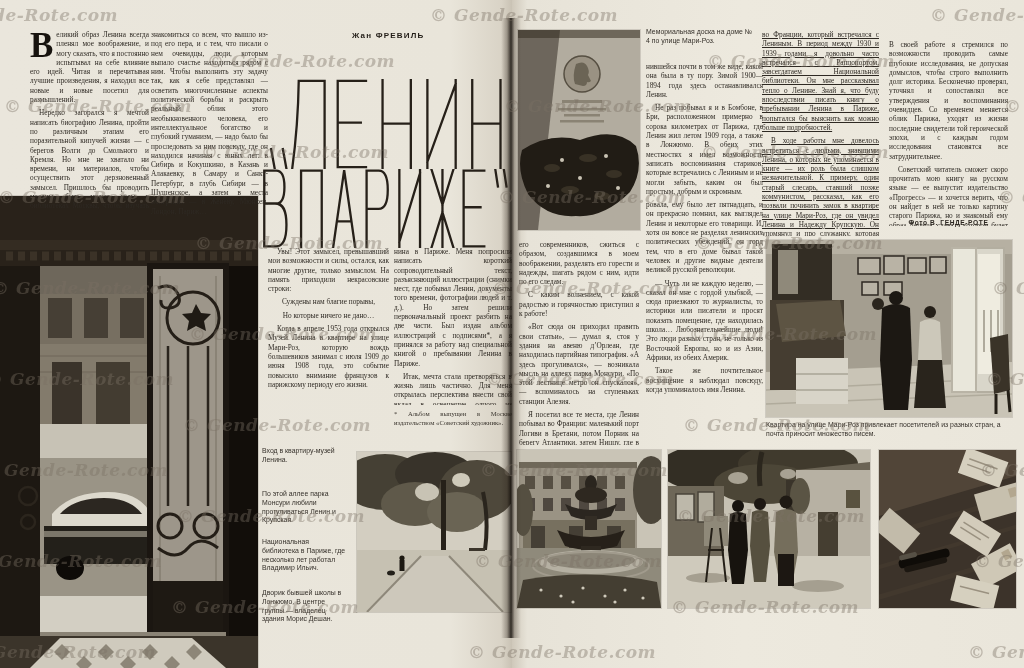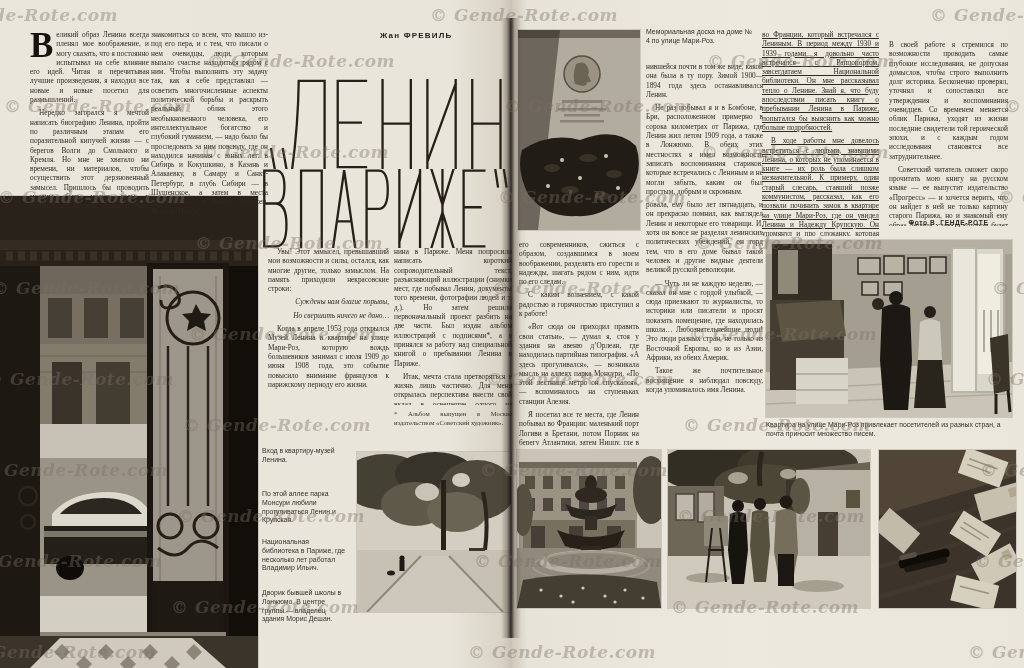--- a/index.html
+++ b/index.html
@@ -8,30 +8,30 @@
   .page{position:absolute;top:0;height:668px;}
   #page-left{left:0;width:512px;background:linear-gradient(90deg,#eae6dc 0%,#e9e5da 88%,#d9d3c6 98%,#c9c2b4 100%);}
   #page-right{left:512px;width:512px;background:linear-gradient(90deg,#cfc8ba 0%,#e7e3d8 3%,#ede9de 45%,#eae6db 100%);}
   #gutter{position:absolute;left:501px;top:18px;width:20px;height:620px;z-index:30;
     background:linear-gradient(90deg,rgba(60,50,40,0) 0%,rgba(55,45,36,.35) 30%,rgba(22,17,12,.85) 50%,rgba(55,45,36,.30) 68%,rgba(60,50,40,0) 100%);}
   
   .col{position:absolute;overflow:hidden;font-size:7.3px;line-height:9.3px;color:#2e2923;
        text-align:justify;z-index:10;}
   .col p{margin:0 0 4px 0;}
   .col p.ind{text-indent:9px;}
-  .verse{text-align:right;font-style:italic;margin:2px 0 4px 0;}
+  .verse{text-align:center;margin:2px 0 4px 0;}
   .dropcap{float:left;font-weight:bold;font-size:35px;line-height:29px;padding:1px 3px 0 0;color:#17130e;}
   .footnote{position:absolute;font-size:6.6px;line-height:8.5px;color:#3a352e;z-index:10;text-align:justify;}
   .cap{position:absolute;font-family:"Liberation Sans",sans-serif;font-size:6.9px;line-height:8.8px;
        color:#35302a;z-index:10;text-align:left;}
   .credit{position:absolute;font-family:"Liberation Sans",sans-serif;font-size:6.6px;font-weight:bold;
        letter-spacing:.6px;color:#2c2721;text-align:center;z-index:10;}
   
   #author{position:absolute;left:352px;top:31px;font-family:"Liberation Sans",sans-serif;
-       font-size:8px;font-weight:bold;letter-spacing:1.2px;color:#221d17;z-index:10;margin-left:28px;}
+       font-size:8px;font-weight:bold;letter-spacing:1.2px;color:#221d17;z-index:10;}
   #kicker{position:absolute;left:292px;top:55px;width:220px;font-family:"Liberation Sans",sans-serif;
        font-size:15.5px;font-weight:bold;letter-spacing:1.5px;word-spacing:5px;color:#17130e;
        -webkit-text-stroke:.8px #17130e;white-space:nowrap;z-index:10;}
   .titleline{position:absolute;z-index:10;}
   .titleline path{fill:none;stroke:#262019;stroke-width:2.3px;vector-effect:non-scaling-stroke;stroke-linecap:square;}
   .sr{position:absolute;opacity:0;pointer-events:none;font-size:10px;}
   
   .photo{position:absolute;display:block;z-index:5;box-shadow:0 0 0 1px rgba(40,32,24,.15);}
   
   #wm-layer{position:absolute;left:0;top:0;width:1024px;height:668px;z-index:50;pointer-events:none;overflow:hidden;}
@@ -73,21 +73,21 @@
   <div class="col" style="left:30px;top:30px;width:119px;height:183px;">
     <p><span class="dropcap">В</span><span>еликий образ Ленина всегда пленял мое воображение, и могу сказать, что я постоянно испытывал на себе влияние его идей. Читая и перечитывая лучшие произведения, я находил все новые и новые посетил для размышлений.</span></p>
     <p class="ind">Нередко загорался я мечтой написать биографию Ленина, пройти по различным этапам его поразительной кипучей жизни — с берегов Волги до Смольного и Кремля. Но мне не хватало ни времени, ни материалов, чтобы осуществить этот дерзновенный замысел. Пришлось бы проводить месяцы, быть может, годы в библиотеках Москвы, чтобы изучать архивы, по-</p>
   </div>
   <div class="col" style="left:151px;top:30px;width:117px;height:190px;">
     <p>знакомиться со всем, что вышло из-под его пера, и с тем, что писали о нем очевидцы, люди, которым выпало счастье находиться рядом с ним. Чтобы выполнить эту задачу так, как я себе представлял — осветить многочисленные аспекты политической борьбы и раскрыть реальный облик этого необыкновенного человека, его интеллектуальное богатство и глубокий гуманизм, — надо было бы проследовать за ним повсюду, где он находился начиная с юных лет: в Сибирь и Кокушкино, в Казань и Алакаевку, в Самару и Санкт-Петербург, в глубь Сибири — в Шушенское, а затем в места эмиграции — в Женеву, Мюнхен, Лондон, Париж…</p>
   </div>
   <div class="col" style="left:268px;top:247px;width:121px;height:199px;">
     <p class="ind">Увы! Этот замысел, превышавший мои возможности и силы, остался, как многие другие, только замыслом. На память приходили некрасовские строки:</p>
     <div class="verse">Суждены нам благие порывы,</div>
-    <div class="verse">Но свершить ничего не дано…</div>
+    <div class="verse">Но которые ничего не дано…</div>
     <p class="ind">Когда в апреле 1953 года открылся Музей Ленина в квартире на улице Мари-Роз, которую вождь большевиков занимал с июля 1909 до июня 1908 года, это событие повысило внимание французов к парижскому периоду его жизни.</p>
 
   </div>
   <div class="col" style="left:394px;top:247px;width:118px;height:158px;">
     <p>нина в Париже. Меня попросили написать короткий сопроводительный текст, разъясняющий иллюстрации (снимки мест, где побывал Ленин, документы того времени, фотографии людей и т. д.). Но затем решили первоначальный проект разбить на две части. Был издан альбом иллюстраций с подписями*, а я принялся за работу над специальной книгой о пребывании Ленина в Париже.</p>
     <p class="ind">Итак, мечта стала претворяться в жизнь лишь частично. Для меня открылась перспектива внести свой вклад в освещение одного из периодов жизни Ленина: в течение многих месяцев как бы тесно общаться с Лениным, которого я знал по его трудам и по воспоминаниям</p>
   </div>
   <div class="footnote" style="left:394px;top:410px;width:118px;">* Альбом выпущен в Москве издательством «Советский художник».</div>
 
   <div class="col" style="left:519px;top:240px;width:120px;height:205px;">

